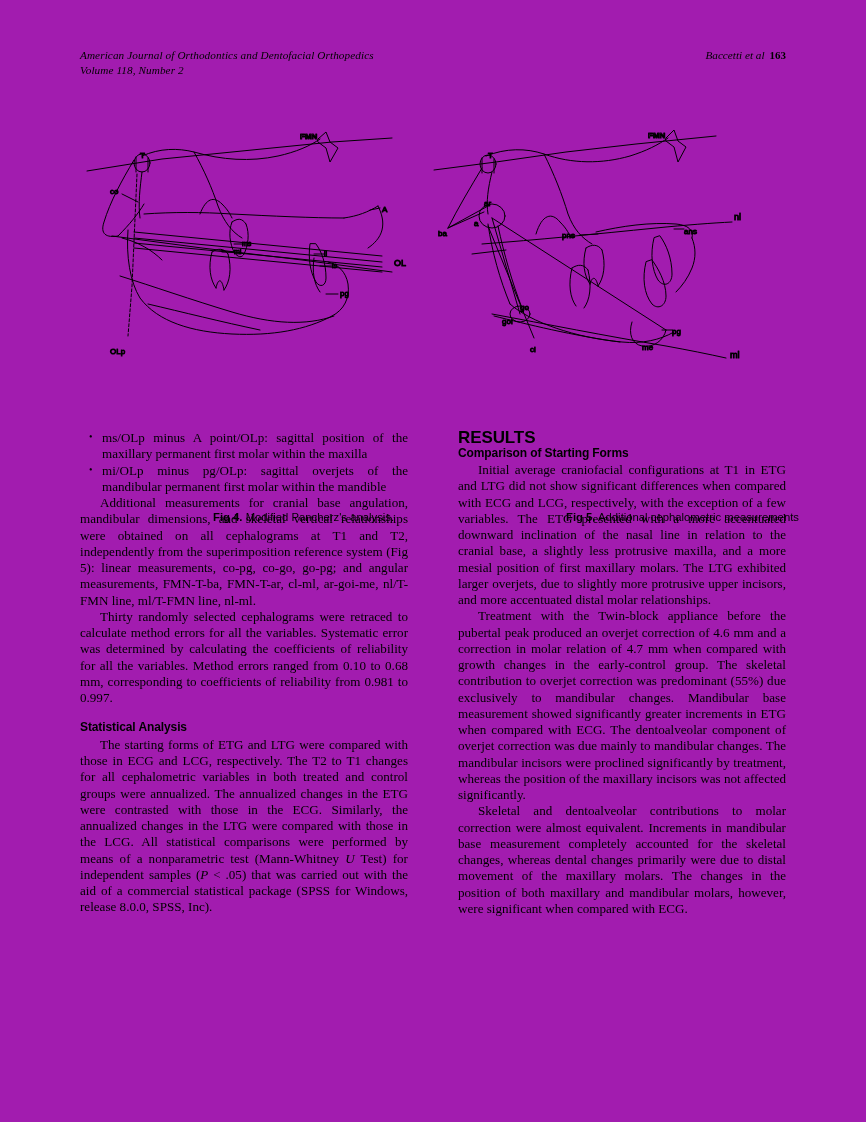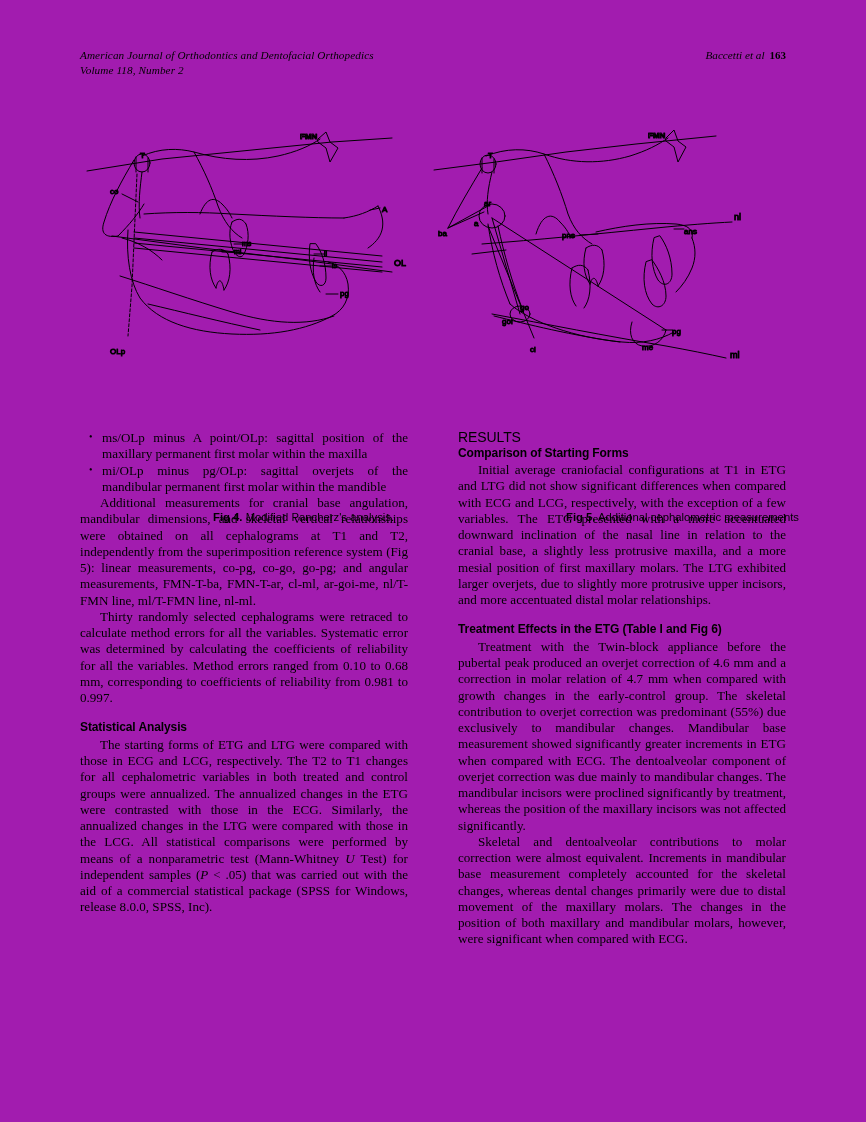--- a/index.html
+++ b/index.html
@@ -130,22 +130,22 @@
     font-family: "Liberation Sans", sans-serif;
     font-weight: bold;
     font-size: 12px;
     line-height: 15.5px;
     margin: 14px 0 1px 0;
     letter-spacing: -0.1px;
   }
   h3.section.tight { margin-top: 0; }
   h2.results {
     font-family: "Liberation Sans", sans-serif;
-    font-weight: normal;
-    font-size: 14px;
+    font-weight: bold;
+    font-size: 17px;
     line-height: 15.5px;
     margin: 0;
     letter-spacing: -0.1px;
   }
   .gap-small  { margin-top: 3px; }
   .it { font-style: italic; }
 </style>
 </head>
 <body>
 
@@ -353,20 +353,19 @@
     <p><span>The starting forms of ETG and LTG were compared with those in ECG and LCG, respectively. The T2 to T1 changes for all cephalometric variables in both treated and control groups were annualized. The annualized changes in the ETG were contrasted with those in the ECG. Similarly, the annualized changes in the LTG were compared with those in the LCG. All statistical comparisons were performed by means of a nonparametric test (Mann-Whitney </span><span class="it">U</span><span> Test) for independent samples (</span><span class="it">P</span><span> &lt; .05) that was carried out with the aid of a commercial statistical package (SPSS for Windows, release 8.0.0, SPSS, Inc).</span></p>
   </div>
 
   <div class="col col-right">
 
     <h2 class="results">RESULTS</h2>
     <h3 class="section tight">Comparison of Starting Forms</h3>
 
     <p class="gap-small">Initial average craniofacial configurations at T1 in ETG and LTG did not show significant differences when compared with ECG and LCG, respectively, with the exception of a few variables. The ETG presented with a more accentuated downward inclination of the nasal line in relation to the cranial base, a slightly less protrusive maxilla, and a more mesial position of first maxillary molars. The LTG exhibited larger overjets, due to slightly more protrusive upper incisors, and more accentuated distal molar relationships.</p>
 
-    <h3 class="section">Treatment Effects in the ETG (Table I and Fig 6)</h3>
 
     <p>Treatment with the Twin-block appliance before the pubertal peak produced an overjet correction of 4.6 mm and a correction in molar relation of 4.7 mm when compared with growth changes in the early-control group. The skeletal contribution to overjet correction was predominant (55%) due exclusively to mandibular changes. Mandibular base measurement showed significantly greater increments in ETG when compared with ECG. The dentoalveolar component of overjet correction was due mainly to mandibular changes. The mandibular incisors were proclined significantly by treatment, whereas the position of the maxillary incisors was not affected significantly.</p>
 
     <p>Skeletal and dentoalveolar contributions to molar correction were almost equivalent. Increments in mandibular base measurement completely accounted for the skeletal changes, whereas dental changes primarily were due to distal movement of the maxillary molars. The changes in the position of both maxillary and mandibular molars, however, were significant when compared with ECG.</p>
   </div>
 
 </div>
 
 </body></html>

